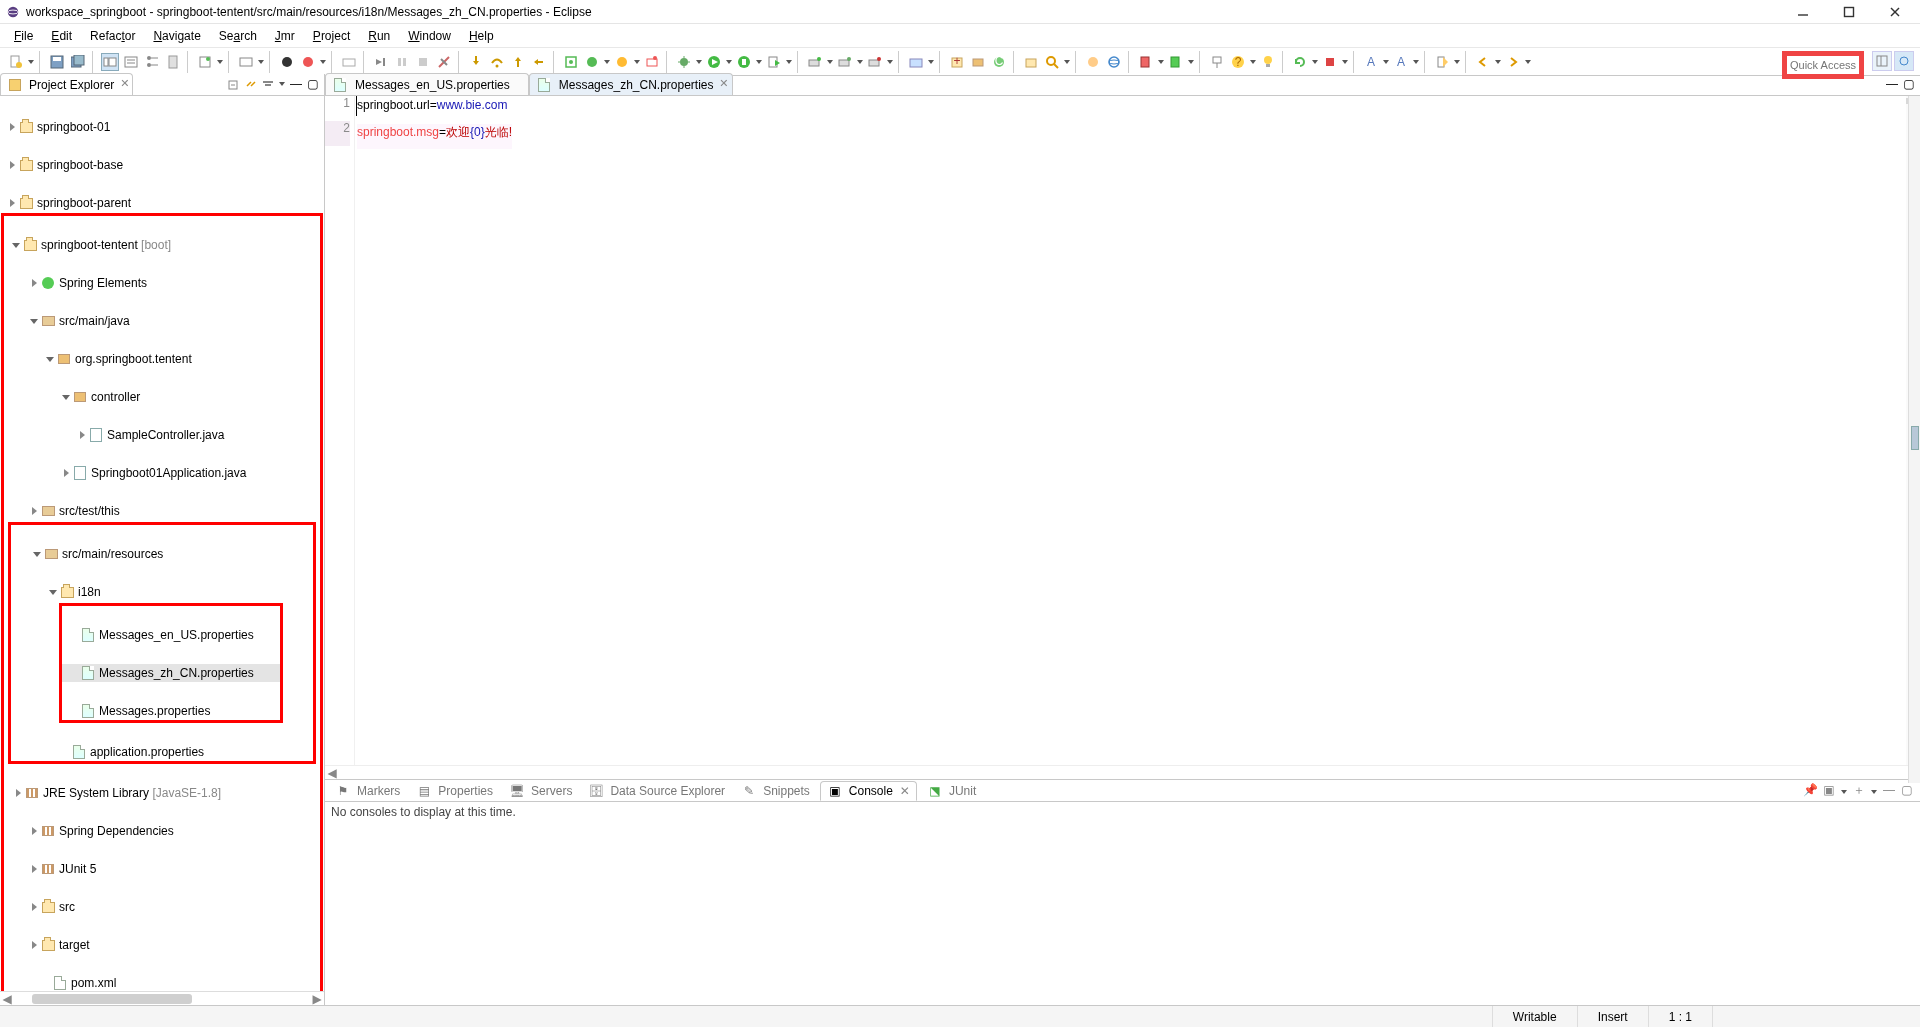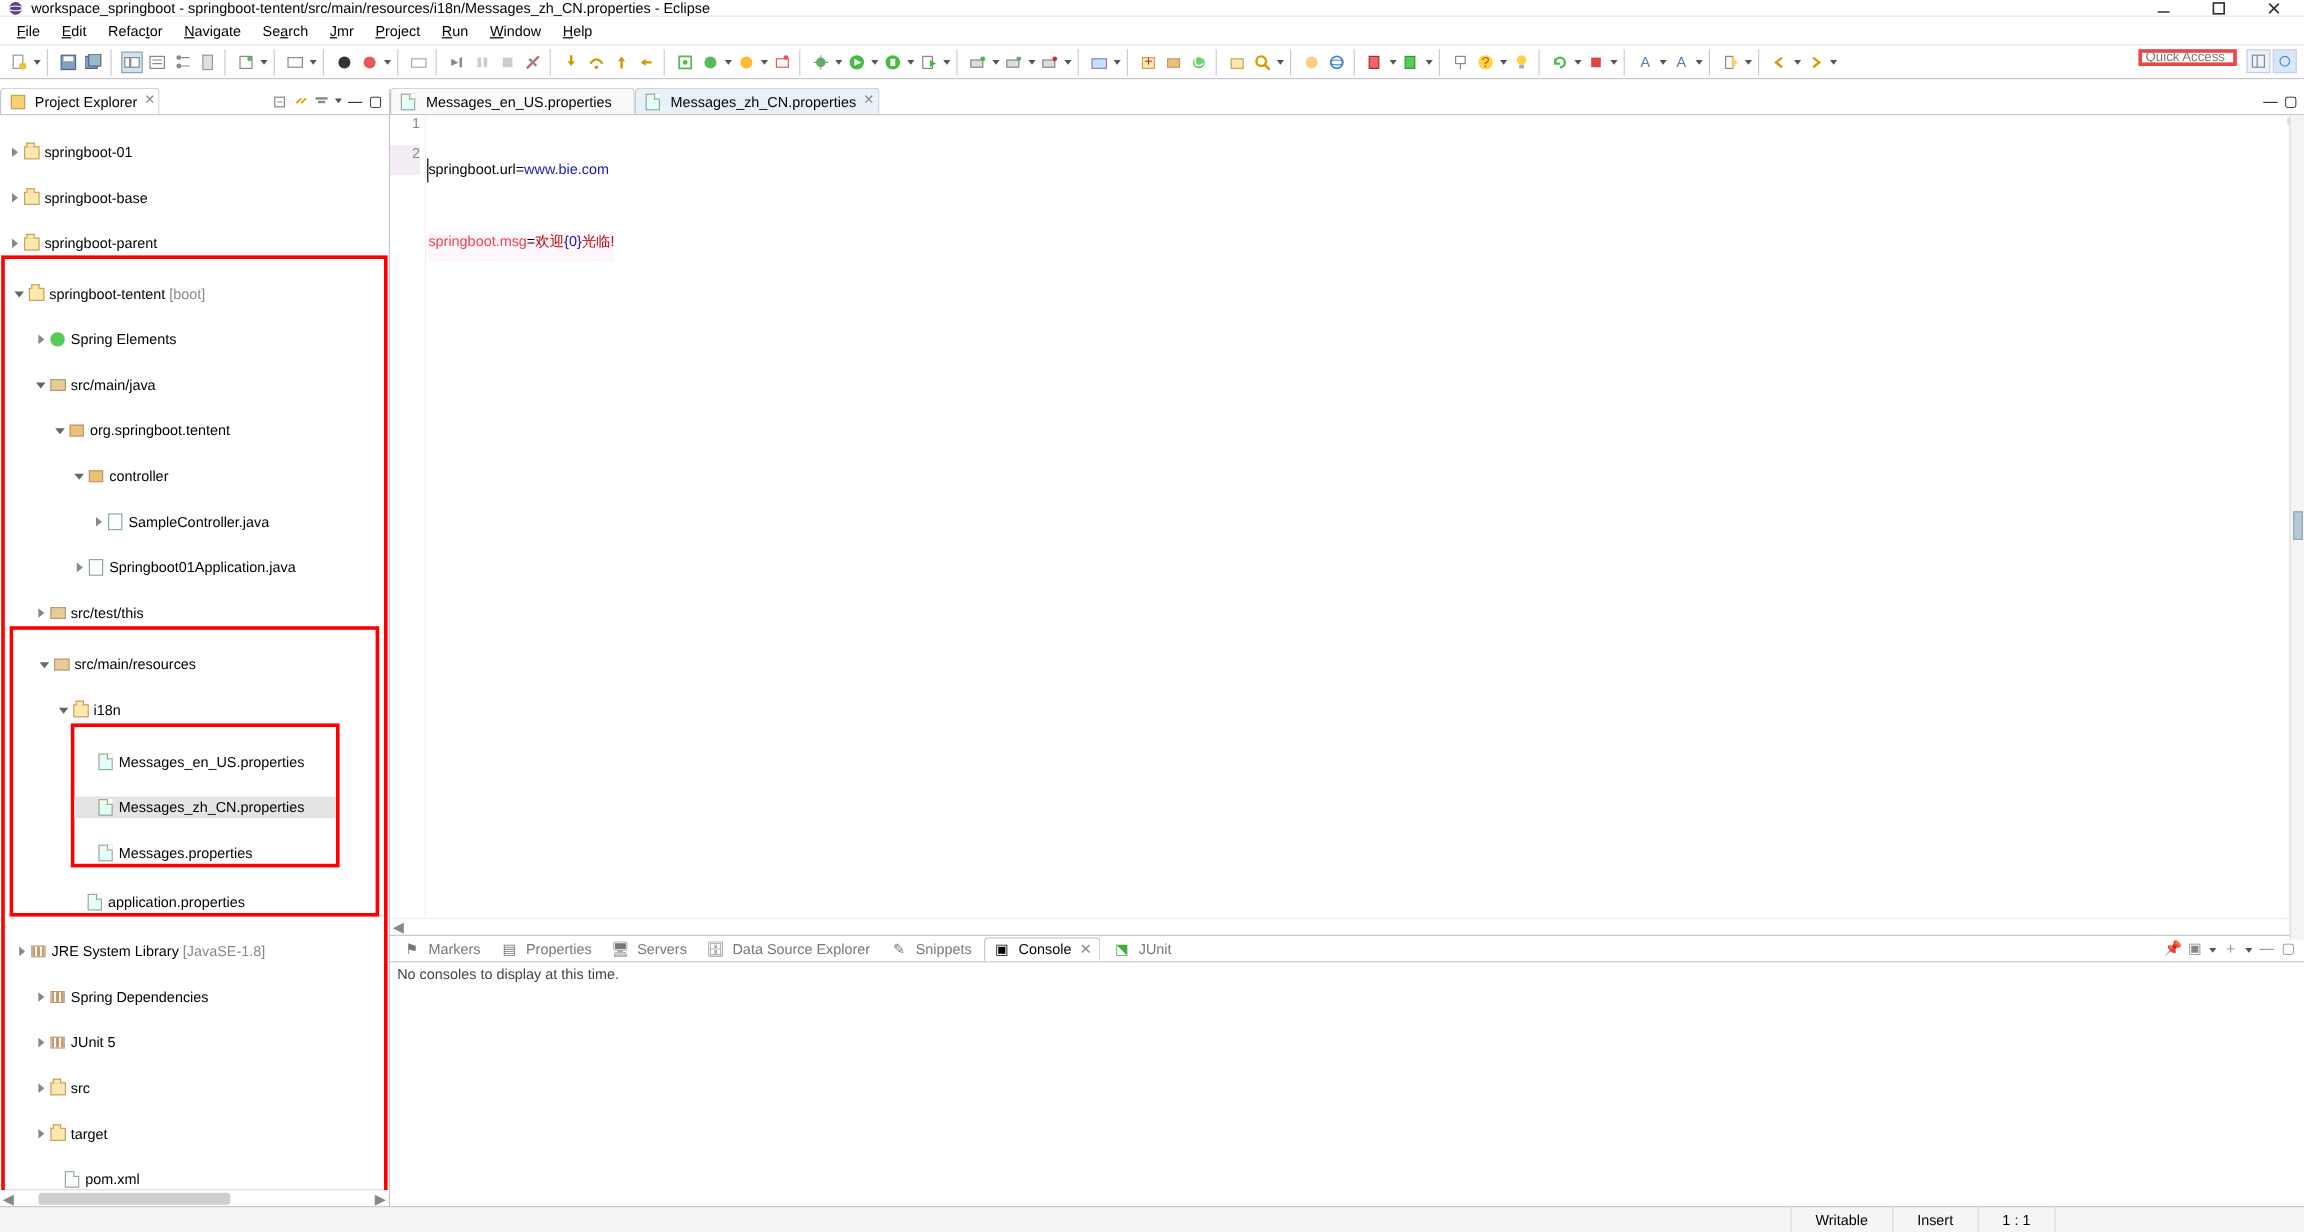--- a/index.html
+++ b/index.html
@@ -1,37 +1,37 @@
 <!DOCTYPE html>
 <html><head>
 <meta charset="utf-8">
 <style>
 * { box-sizing: border-box; margin: 0; padding: 0; font-family: "Segoe UI", Tahoma, sans-serif; font-size: 12px; }
 html, body { width: 100%; height: 100%; background: #fff; overflow: hidden; }
 
 
-.titlebar { height: 14px; display: flex; align-items: center; padding: 0 6px; background: #fff; border-bottom: 1px solid #e5e5e5; }
+.titlebar { height: 24px; display: flex; align-items: center; padding: 0 6px; background: #fff; border-bottom: 1px solid #e5e5e5; }
 .titlebar .eclipse-icon { width: 14px; height: 14px; margin-right: 6px; display: inline-flex; }
 .titlebar .title { flex: 1; color: #000; }
 .win-controls { display: flex; gap: 20px; padding-right: 6px; color:#555; }
 .win-controls span { width: 26px; height: 20px; display:flex; align-items:center; justify-content:center; }
 
 
 .menubar { height: 24px; display: flex; align-items: center; padding: 0 6px; gap: 2px; border-bottom: 1px solid #e8e8e8; }
 .menubar .menu-item { padding: 2px 8px; color: #000; }
 .menubar .menu-item u { text-decoration: underline; }
 
 
 .toolbar { height: 28px; display:flex; align-items:center; padding: 0 6px; border-bottom: 1px solid #c8c8c8; gap:1px; position:relative; }
 .tbtn { width:18px; height:18px; display:inline-flex; align-items:center; justify-content:center; margin: 0 1px; }
 .tbtn svg { width:14px; height:14px; }
 .tsep { width:4px; height:22px; border-left:1px solid #ccc; margin:0 3px; }
 .tdrop { width:8px; height:18px; display:inline-flex; align-items:center; justify-content:center; }
 .tdrop::after { content:""; border-left:3px solid transparent; border-right:3px solid transparent; border-top:4px solid #555; }
-.quick-access { position:absolute; right:56px; top:3px; width:82px; height:14px; border:3px solid #ef4444; font-size:11px; padding:1px 3px; color:#888; }
+.quick-access { position:absolute; right:56px; top:3px; width:82px; height:28px; border:5px solid #ef4444; font-size:11px; padding:1px 3px; color:#888; }
 .persp { position:absolute; right:6px; top:3px; display:flex; gap:2px; }
 .persp .pbtn { width:20px; height:20px; border:1px solid #cce; background:#eaf3fa; display:flex; align-items:center; justify-content:center; }
 
 
 .main { position:absolute; top:74px; bottom:22px; left:0; right:0; display:flex; }
 .panel-left { width:325px; border-right:1px solid #c8c8c8; display:flex; flex-direction:column; position:relative; }
 .panel-right { flex:1; display:flex; flex-direction:column; }
 
 
 .view-tabs { height:22px; display:flex; align-items:flex-end; background:#fff; border-bottom:1px solid #c8c8c8; }
@@ -63,21 +63,21 @@
 
 .editor-tabs { height:22px; display:flex; align-items:flex-end; border-bottom:1px solid #c8c8c8; }
 .ed-tab { height:22px; padding:2px 18px 2px 6px; display:flex; align-items:center; gap:4px; border:1px solid #c8c8c8; border-bottom:none; background:#fafafa; position:relative; border-radius:4px 4px 0 0; }
 .ed-tab.active { background:#e8f0f8; }
 .ed-tab .close { position:absolute; right:3px; top:3px; color:#888; font-size:11px; }
 
 .editor-body { flex:1; display:flex; position:relative; }
 .gutter { width:30px; text-align:right; padding-right:4px; background:#fff; color:#8a8a8a; font-family:Consolas, monospace; font-size:17px; border-right:1px solid #f0f0f0; }
 .gutter .ln { height:25px; }
 .code { flex:1; font-family:Consolas, "Courier New", monospace; font-size:18px; padding-left:2px; }
-.code .line { height:25px;margin-top:36px; }
+.code .line { height:25px; }
 .overview-ruler { width:14px; background:#fafafa; }
 .caret { display:inline-block; width:1px; height:20px; background:#000; vertical-align:middle; margin-left:-1px; }
 .hscroll2 { height:14px; border-top:1px solid #eee; display:flex; align-items:center; }
 .hscroll2 .arr { width:14px; text-align:center; color:#888; }
 
 
 .bottom { height:226px; border-top:1px solid #c8c8c8; display:flex; flex-direction:column; }
 .bottom .tabs { height:22px; display:flex; align-items:flex-end; border-bottom:1px solid #c8c8c8; padding-left:4px; gap:4px; }
 .bv-tab { height:20px; padding:1px 6px; display:flex; align-items:center; gap:3px; color:#777; }
 .bv-tab.active { border:1px solid #c8c8c8; border-bottom:1px solid #fff; background:#fff; border-radius:4px 4px 0 0; color:#000; }

